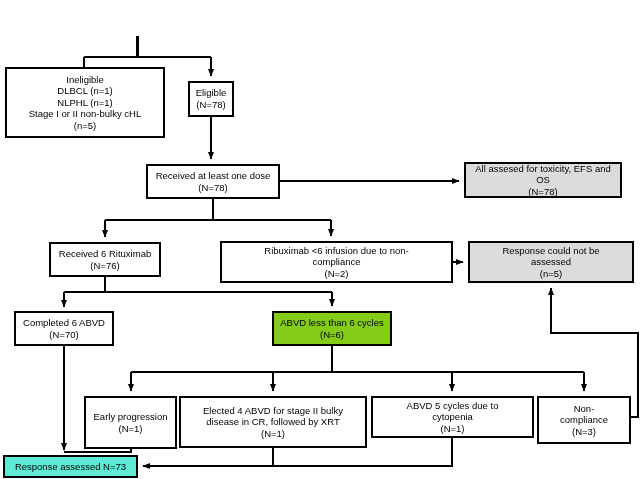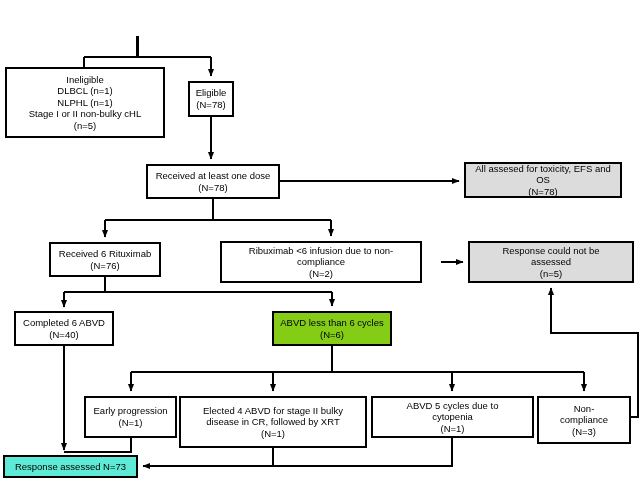--- a/index.html
+++ b/index.html
@@ -81,39 +81,39 @@
 (N=78)</span>
   </div>
   <div class="node" style="left: 464px; top: 162px; width: 158px; height: 36px; background: rgb(220, 220, 220); border-color: rgb(0, 0, 0); color: rgb(0, 0, 0);">
     <span class="txt">All assesed for toxicity, EFS and OS
 (N=78)</span>
   </div>
   <div class="node" style="left: 49px; top: 242px; width: 112px; height: 35px; background: rgb(255, 255, 255); border-color: rgb(0, 0, 0); color: rgb(0, 0, 0);">
     <span class="txt">Received 6 Rituximab
 (N=76)</span>
   </div>
-  <div class="node" style="left: 220px; top: 241px; width: 202px; height: 42px; background: rgb(255, 255, 255); border-color: rgb(0, 0, 0); color: rgb(0, 0, 0);">
+  <div class="node" style="left: 220px; top: 241px; width: 233px; height: 42px; background: rgb(255, 255, 255); border-color: rgb(0, 0, 0); color: rgb(0, 0, 0);">
     <span class="txt">Ribuximab &lt;6 infusion due to non-
 compliance
 (N=2)</span>
   </div>
   <div class="node" style="left: 468px; top: 241px; width: 166px; height: 42px; background: rgb(220, 220, 220); border-color: rgb(0, 0, 0); color: rgb(0, 0, 0);">
     <span class="txt">Response could not be
 assessed
 (n=5)</span>
   </div>
   <div class="node" style="left: 14px; top: 311px; width: 100px; height: 35px; background: rgb(255, 255, 255); border-color: rgb(0, 0, 0); color: rgb(0, 0, 0);">
     <span class="txt">Completed 6 ABVD
-(N=40)</span>
+(N=70)</span>
   </div>
   <div class="node" style="left: 272px; top: 311px; width: 120px; height: 35px; background: #84cc16; border-color: rgb(0, 0, 0); color: rgb(0, 0, 0);">
     <span class="txt">ABVD less than 6 cycles
 (N=6)</span>
   </div>
-  <div class="node" style="left: 84px; top: 396px; width: 93px; height: 42px; background: rgb(255, 255, 255); border-color: rgb(0, 0, 0); color: rgb(0, 0, 0); text-align: center;">
+  <div class="node" style="left: 84px; top: 396px; width: 93px; height: 53px; background: rgb(255, 255, 255); border-color: rgb(0, 0, 0); color: rgb(0, 0, 0); text-align: center;">
     <span class="txt">Early progression
 (N=1)</span>
   </div>
   <div class="node" style="left: 179px; top: 396px; width: 188px; height: 52px; background: rgb(255, 255, 255); border-color: rgb(0, 0, 0); color: rgb(0, 0, 0);">
     <span class="txt">Elected 4 ABVD  for stage II bulky
 disease in CR, followed by XRT
 (N=1)</span>
   </div>
   <div class="node" style="left: 371px; top: 396px; width: 163px; height: 42px; background: rgb(255, 255, 255); border-color: rgb(0, 0, 0); color: rgb(0, 0, 0);">
     <span class="txt">ABVD 5 cycles due to

